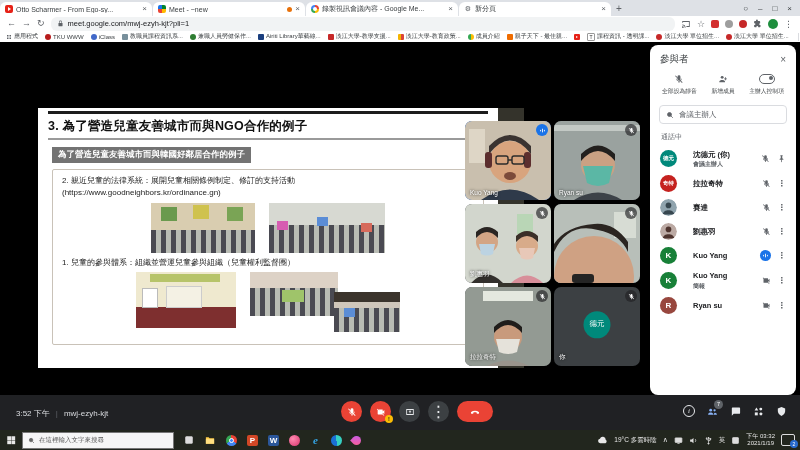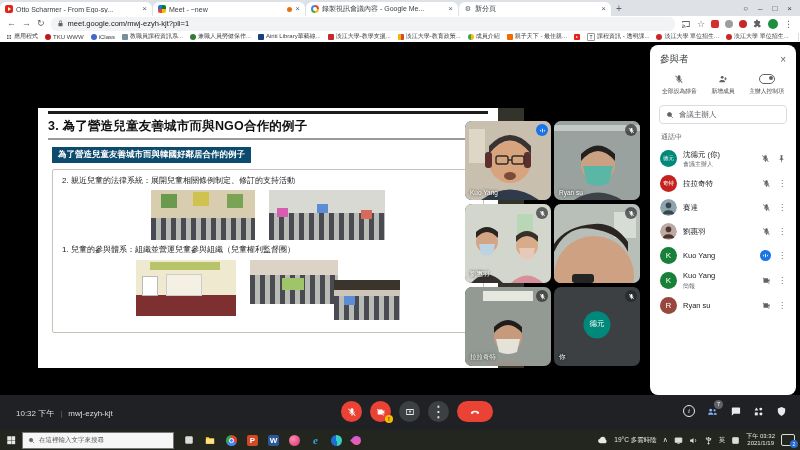--- a/index.html
+++ b/index.html
@@ -47,21 +47,21 @@
   .banner .av{width:10px;height:10px;border-radius:50%;background:#188038;color:#fff;font-size:6px;
     display:flex;align-items:center;justify-content:center;flex:none;}
 
   
   .slide{position:absolute;left:38px;top:66px;width:486px;height:260px;background:#fff;overflow:hidden;}
   .rband{position:absolute;right:0;top:0;width:26px;height:100%;background:#34332b;}
   .sl-in{position:absolute;left:0;top:0;right:26px;height:100%;}
   .sl-topline{height:3px;background:#1c1c1c;margin:3px 10px 0;}
   .sl-title{margin:2px 10px 0;padding:2px 0 3px;border-bottom:2px solid #9a9a9a;
     font-size:12.5px;font-weight:bold;color:#111;letter-spacing:.2px;}
-  .sl-badge{display:inline-block;margin:7px 0 0 14px;background:#0c4a6e;color:#fff;font-weight:bold;
+  .sl-badge{display:inline-block;margin:7px 0 0 14px;background:#737373;color:#fff;font-weight:bold;
     font-size:8.5px;padding:2px 6px;}
   .sl-box{margin:6px 14px 0;border:1.5px solid #c9c2b8;border-radius:2px;padding:5px 9px 8px;
     font-size:8px;color:#222;line-height:1.55;}
   .photos{display:flex;gap:14px;justify-content:center;margin:3px 0 4px;}
   .ph{position:relative;flex:none;overflow:hidden;}
   .ph-a{width:104px;height:50px;background:linear-gradient(180deg,#d9cdb0 0 55%,#8a6f4e 55%);}
   .ph-a i{position:absolute;top:4px;width:16px;height:14px;}
   .ph-b{width:116px;height:50px;background:#d7d9d2;}
   .crowd{position:absolute;left:0;right:0;bottom:0;height:55%;
     background:repeating-linear-gradient(90deg,#4a4a52 0 5px,#b9bcb4 5px 10px);}
@@ -111,21 +111,21 @@
   .p-x{font-size:10px;color:#5f6368;}
   .p-actions{display:flex;justify-content:space-between;padding:5px 8px 9px;}
   .pa{display:flex;flex-direction:column;align-items:center;gap:3px;font-size:5.8px;color:#3c4043;width:33%;}
   .pa .sic{width:10px;height:10px;color:#5f6368;}
   .tgl{width:14px;height:8px;border:1.3px solid #5f6368;border-radius:5px;position:relative;}
   .tgl b{position:absolute;right:1px;top:1px;width:4px;height:4px;border-radius:50%;background:#5f6368;}
   .p-search{margin:0 9px 8px;height:17px;border:1px solid #dadce0;border-radius:4px;
     display:flex;align-items:center;gap:5px;padding:0 6px;color:#5f6368;font-size:7.5px;}
   .p-search .sic{width:8px;height:8px;}
   .p-sect{padding:0 11px 4px;font-size:7px;color:#5f6368;}
-  .p-row{display:flex;align-items:center;gap:6px;padding:3.5px 10px;}
+  .p-row{display:flex;align-items:center;gap:16px;padding:3.5px 10px;font-weight:bold;}
   .p-av{width:17px;height:17px;border-radius:50%;flex:none;color:#fff;font-size:5.5px;
     display:flex;align-items:center;justify-content:center;overflow:hidden;}
   .teal{background:#00897b}.redav{background:#c5221f}.grnav{background:#188038;font-size:8px}
   .marav{background:#98473e;font-size:8px}
   .p-nm{flex:1;font-size:7.5px;line-height:1.25;overflow:hidden;white-space:nowrap;}
   .p-sub{font-size:6px;color:#5f6368;}
   .p-ic{display:flex;gap:7px;align-items:center;color:#5f6368;}
   .p-ic .sic{width:9px;height:9px;}
   .spk{width:11px;height:11px;border-radius:50%;background:#1a73e8;color:#fff;
     display:flex;align-items:center;justify-content:center;}
@@ -292,20 +292,21 @@
 
 
     <div class="slide">
       <div class="rband"></div>
       <div class="sl-in">
         <div class="sl-topline"></div>
         <div class="sl-title">3. 為了營造兒童友善城市而與NGO合作的例子</div>
         <div class="sl-badge">為了營造兒童友善城市而與韓國好鄰居合作的例子</div>
         <div class="sl-box">
           <div>2.  親近兒童的法律系統：展開兒童相關條例制定、修訂的支持活動</div>
+          <div>(https://www.goodneighbors.kr/ordinance.gn)</div>
           <div class="photos">
             <div class="ph ph-a">
               <i style="left:10px;background:#6a9a4e"></i>
               <i style="left:42px;background:#cfc24e;top:2px"></i>
               <i style="left:76px;background:#7aa455"></i>
               <div class="crowd" style="height:45%"></div>
             </div>
             <div class="ph ph-b">
               <div class="crowd"></div>
               <span class="sign" style="left:8px;top:18px;background:#d65db1"></span>
@@ -577,21 +578,21 @@
           <svg class="sic" viewBox="0 0 24 24">
               <path fill="currentColor" d="M16 10.5V7c0-.6-.4-1-1-1H5.6L16 16.4v-2.9l4 3.5v-10zM3.3 4L2 5.3l2 2V17c0 .6.4 1 1 1h10.7l3 3 1.3-1.3z"></path>
             </svg>
           <span class="dots">⋮</span>
         </span>
       </div>
     </div>
 
     <div class="meetbar">
       <div class="mb-left">
-        <span>10:32 下午</span>
+        <span>3:52 下午</span>
         <span class="dv">|</span>
         <span>mwj-ezyh-kjt</span>
       </div>
       <div class="controls">
         <span class="cbtn red">
             <svg class="sic" viewBox="0 0 24 24">
               <path fill="#fff" d="M12 15a3.5 3.5 0 0 0 3.5-3.5v-5a3.5 3.5 0 0 0-7 0v5A3.5 3.5 0 0 0 12 15zm6.5-3.5h-1.8a4.7 4.7 0 0 1-9.4 0H5.5a6.5 6.5 0 0 0 5.5 6.4V21h2v-3.1a6.5 6.5 0 0 0 5.5-6.4z"></path>
               <path fill="#fff" d="M4 3.5L20.5 20l-1.4 1.4L2.6 4.9z"></path>
             </svg>
           </span>

